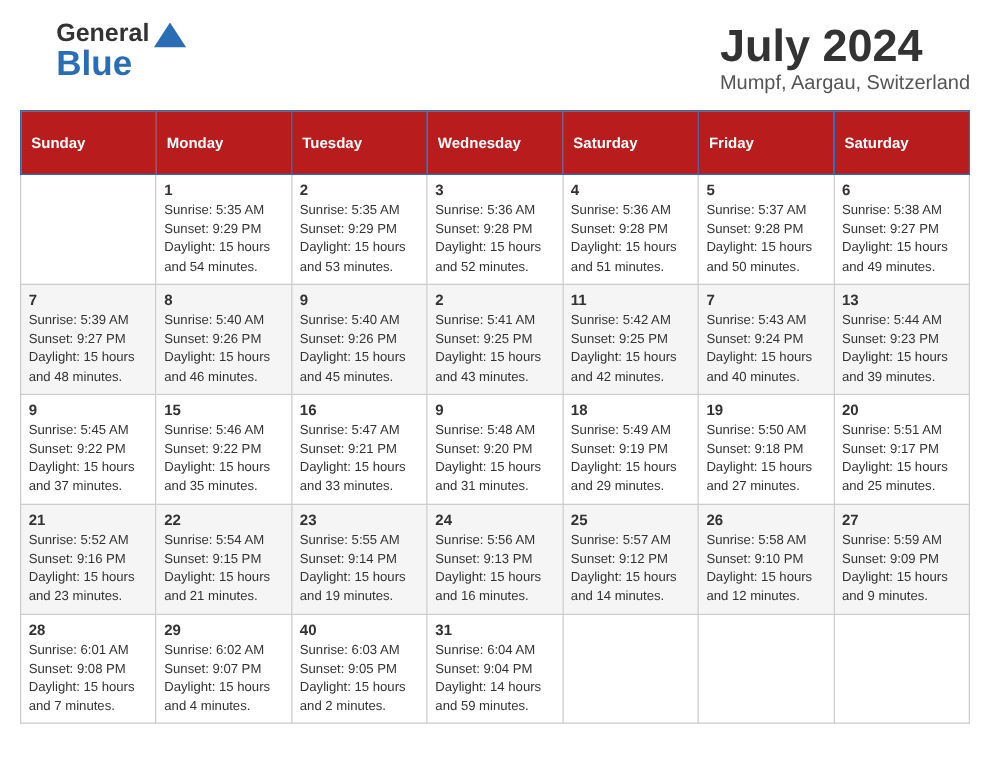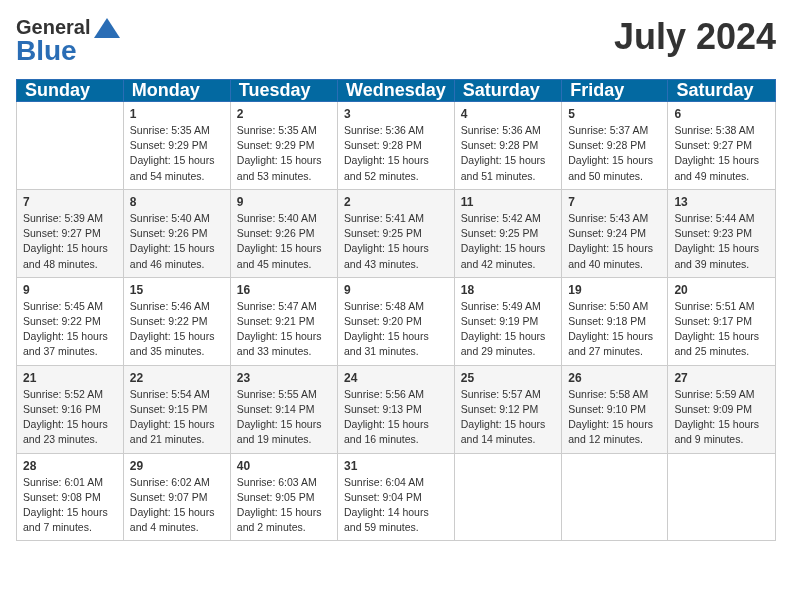--- a/index.html
+++ b/index.html
@@ -8,20 +8,21 @@
       background: #fff;
       width: 792px;
       min-height: 612px;
       padding: 16px;
     }
     .header {
       display: flex;
       justify-content: space-between;
       align-items: flex-start;
       margin-bottom: 12px;
+      margin-left: 29px;
     }
     .logo {
       display: flex;
       flex-direction: column;
       align-items: flex-start;
     }
     .title-section {
     }
     .month-title {
       font-size: 36px;
@@ -31,25 +32,25 @@
     .location-title {
       font-size: 16px;
       color: #555;
     }
     .calendar {
       width: 100%;
       border-collapse: collapse;
       border: 1px solid #ccc;
     }
     .calendar th {
-      background-color: #0369a1;
+      background-color: #b91c1c;
       color: #fff;
       text-align: left;
-      padding: 0 8px;
-      font-size: 18px;
+      padding: 18px 8px;
+      font-size: 12px;
       border: 1px solid #2a6db5;
     }
     .calendar td {
       vertical-align: top;
       padding: 5px 6px;
       border: 1px solid #ccc;
       font-size: 10.5px;
       color: #333;
       width: 14.28%;
       min-height: 80px;
@@ -86,20 +87,21 @@
     <div class="logo-row">
       <span style="font-size:20px;font-weight:bold;color:#333;">General</span>
       <svg width="26" height="20" viewBox="0 0 26 20" style="margin-left:2px;">
         <polygon points="0,20 13,0 26,20" fill="#2a6db5"></polygon>
       </svg>
     </div>
     <span style="font-size:28px;font-weight:bold;color:#2a6db5;margin-top:-4px;">Blue</span>
   </div>
   <div class="title-section">
     <div class="month-title">July 2024</div>
+    <div class="location-title">Mumpf, Aargau, Switzerland</div>
   </div>
 </div>
 
 <table class="calendar">
   <thead>
     <tr>
     <th>Sunday</th>
         <th>Monday</th>
         <th>Tuesday</th>
         <th>Wednesday</th>

